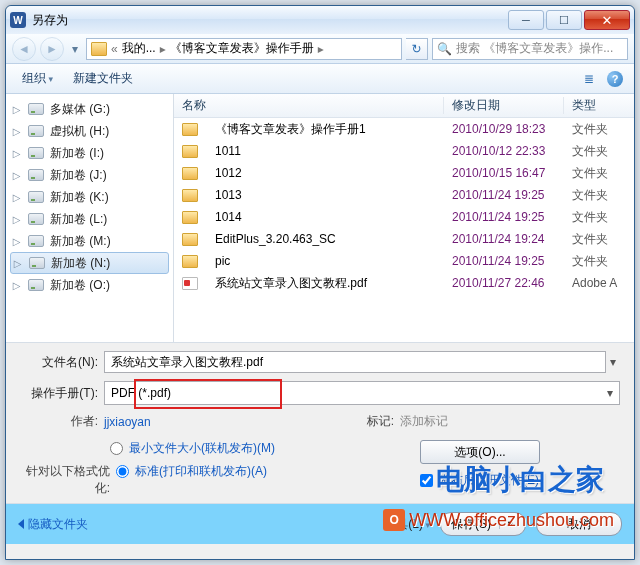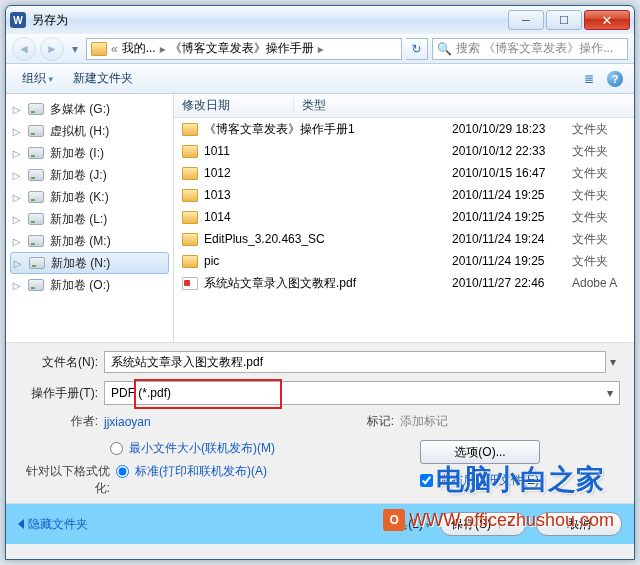--- a/index.html
+++ b/index.html
@@ -35,22 +35,22 @@
 .treeitem .exp{width:9px;text-align:center;color:#7c8ea0;margin-left:-14px;margin-right:1px;font-size:10px}
 .treeitem.sel{background:linear-gradient(#e8f1fb,#cfe3f6);border:1px solid #9cc0e4;border-radius:3px;margin:0 4px;padding-left:16px}
 .listpane{flex:1;display:flex;flex-direction:column}
 .listhdr{height:24px;background:linear-gradient(#fdfeff,#eef3f9);border-bottom:1px solid #dce4ed;display:flex;align-items:center}
 .listhdr span{padding:0 8px;color:#24425f}
 .col-name{flex:0 0 270px;border-right:1px solid #e2e8ef}
 .col-date{flex:0 0 120px;border-right:1px solid #e2e8ef}
 .col-type{flex:1}
 .rows{flex:1;overflow:hidden}
 .row{display:flex;align-items:center;height:22px}
-.row .cname{flex:0 0 270px;display:flex;align-items:center;gap:6px;padding-left:8px}
-.row .cdate{flex:0 0 120px;color:#000000;padding-left:8px}
+.row .cname{flex:0 0 270px;display:flex;align-items:center;gap:17px;padding-left:8px}
+.row .cdate{flex:0 0 120px;color:#701a75;padding-left:8px}
 .row .ctype{flex:1;color:#555;padding-left:8px}
 .fico{width:16px;height:13px;background:linear-gradient(#ffe9a8,#efb74c);border:1px solid #d2a334;border-radius:1px}
 .fico.pdf{background:#fff;border:1px solid #bbb;position:relative}
 .fico.pdf::after{content:"";position:absolute;left:1px;top:2px;width:6px;height:6px;background:#d33;border-radius:1px}
 .divider{height:1px;background:#d6dee7}
 .formarea{padding:8px 14px 6px 14px;background:#f0f0f0}
 .formrow{display:flex;align-items:center;margin-bottom:8px}
 .formrow .lbl{width:84px;text-align:right;padding-right:6px;color:#222}
 .txt{flex:1;height:22px;border:1px solid #abadb3;background:#fff;padding:0 6px}
 .combo{flex:1;height:24px;border:1px solid #abadb3;background:#fff;padding:0 6px;display:flex;align-items:center;justify-content:space-between}
@@ -170,20 +170,21 @@
           <span>新加卷 (N:)</span>
         </div>
         <div class="treeitem">
           <span class="exp">▷</span>
           <span class="drv"></span>
           <span>新加卷 (O:)</span>
         </div>
       </div>
     <div class="listpane">
       <div class="listhdr">
+        <span class="col-name">名称</span>
         <span class="col-date">修改日期</span>
         <span class="col-type">类型</span>
       </div>
       <div class="rows" id="rows">
           <div class="row">
             <div class="cname">
               <span class="fico "></span>
               <span>《博客文章发表》操作手册1</span>
             </div>
             <div class="cdate">2010/10/29 18:23</div>

